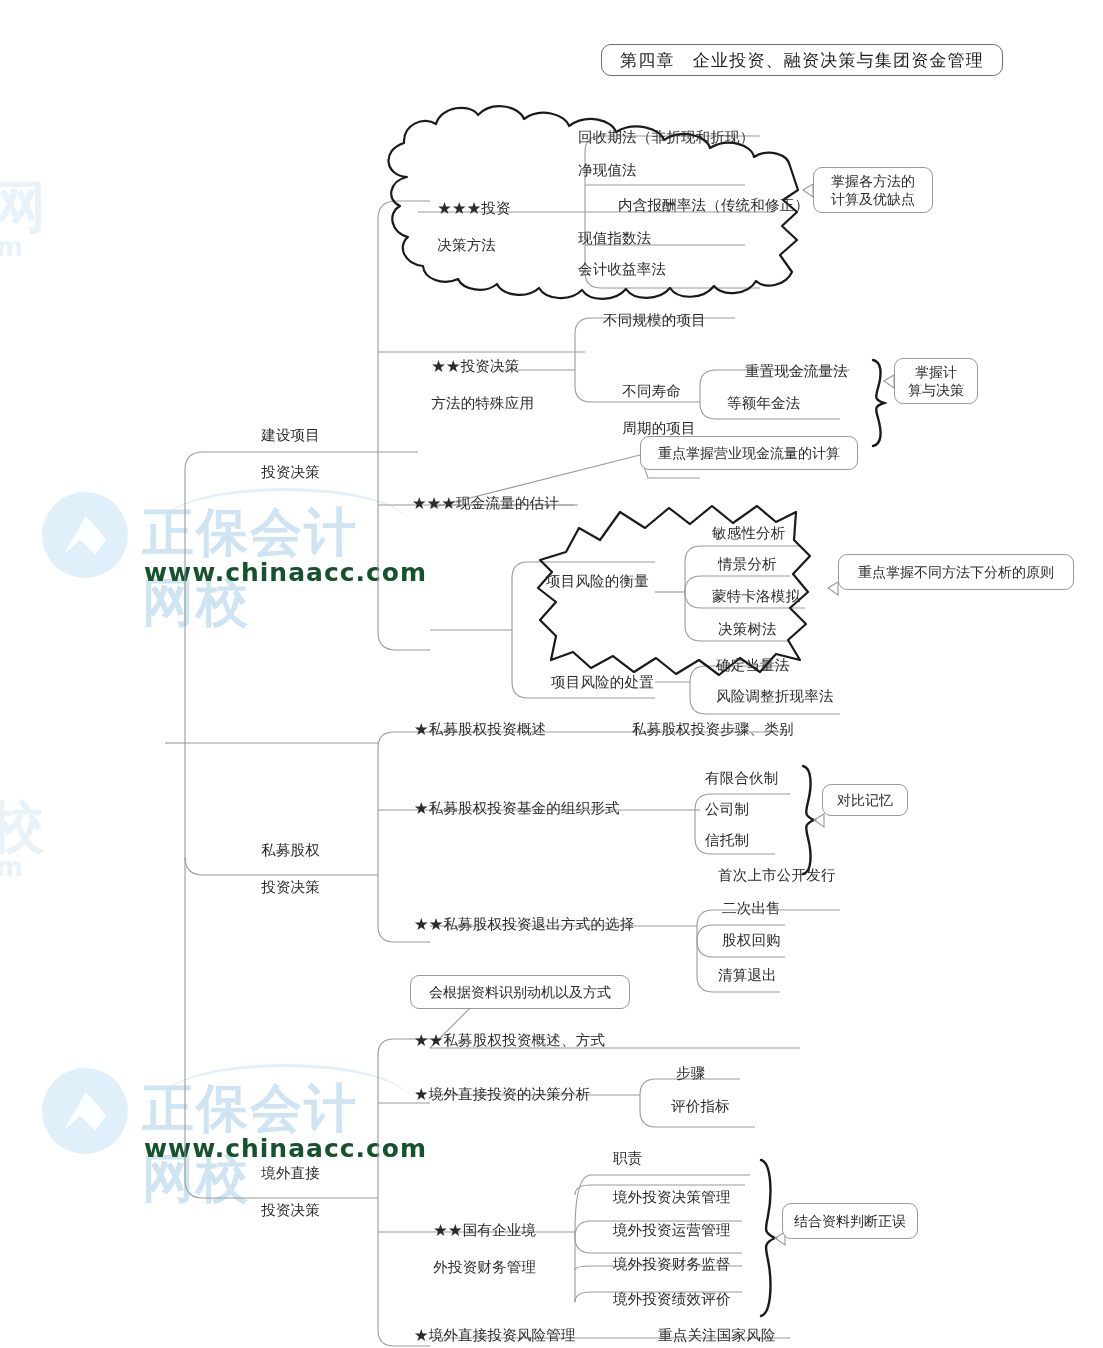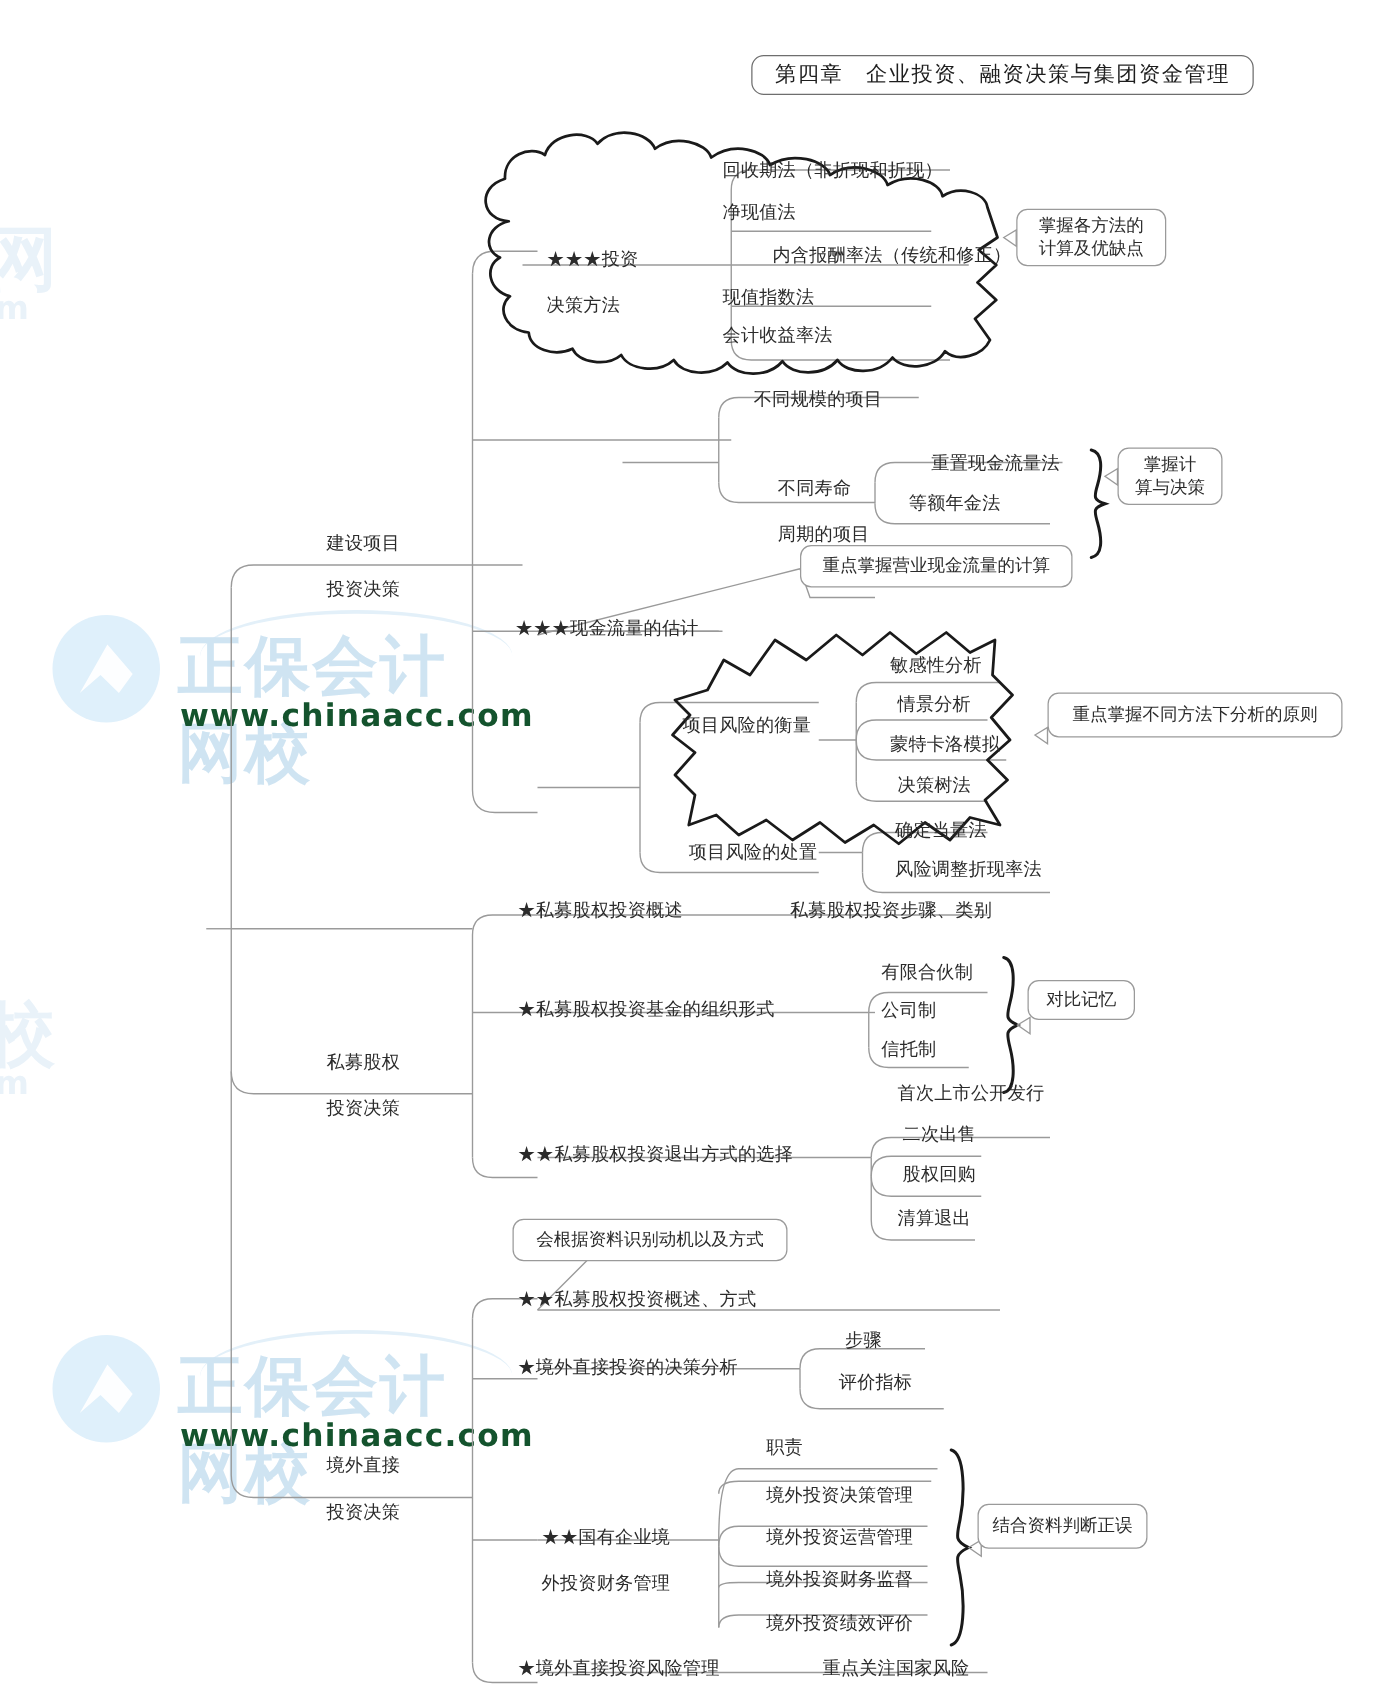--- a/index.html
+++ b/index.html
@@ -305,20 +305,24 @@
   <div class="lbl" style="left:578px;top:161px;">净现值法</div>
   <div class="lbl" style="left:578px;top:196px;margin-left:40px;">内含报酬率法（传统和修正）</div>
   <div class="lbl" style="left:578px;top:229px;">现值指数法</div>
   <div class="lbl" style="left:578px;top:260px;">会计收益率法</div>
 
   <div class="rbox callout" style="left:813px;top:167px;width:120px;height:46px;flex-direction:column;">
     <span>掌握各方法的</span>
     <span>计算及优缺点</span>
   </div>
 
+  <div class="lbl" style="left:412px;top:338px;">
+    <span>★★投资决策</span><br>
+    <span>方法的特殊应用</span>
+  </div>
 
   <div class="lbl" style="left:603px;top:311px;">不同规模的项目</div>
 
   <div class="lbl" style="left:603px;top:363px;">
     <span>不同寿命</span><br>
     <span>周期的项目</span>
   </div>
 
   <div class="lbl" style="left:745px;top:362px;">重置现金流量法</div>
   <div class="lbl" style="left:727px;top:394px;">等额年金法</div>

